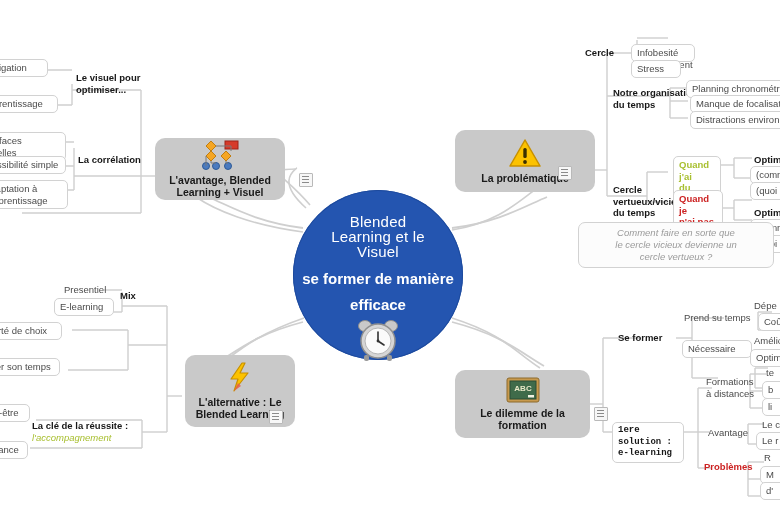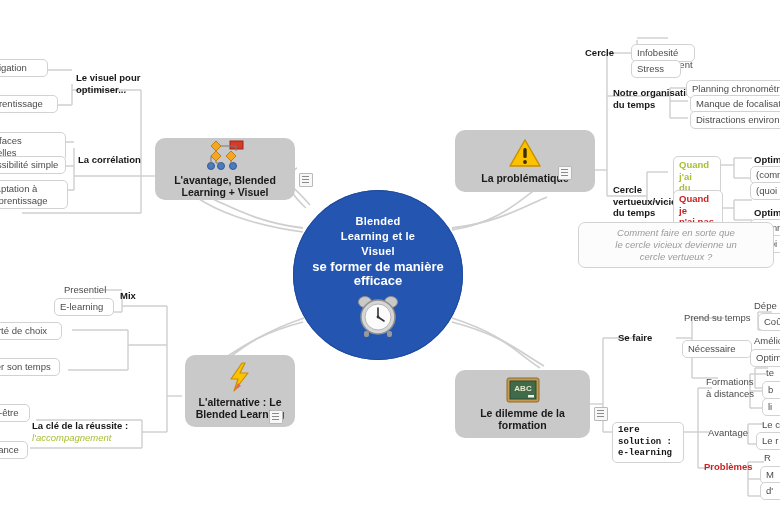--- a/index.html
+++ b/index.html
@@ -19,22 +19,22 @@
     width:170px;height:170px;border-radius:50%;
     background:#2455b0;
     box-shadow:0 0 0 1px #1d4a9d inset;
     display:flex;flex-direction:column;align-items:center;
     justify-content:flex-start;
     padding-top:24px;
     box-sizing:border-box;
     text-align:center;
     color:#ffffff;
   }
-  .central .t1{font-size:11px;font-weight:bold;line-height:15px;letter-spacing:.2px;}
-  .central .t2{font-size:13px;font-weight:bold;line-height:12px;margin-top:2px;}
+  .central .t1{font-size:15px;font-weight:normal;line-height:15px;letter-spacing:.2px;}
+  .central .t2{font-size:15px;font-weight:bold;line-height:12px;margin-top:14px;}
   .clock{margin-top:6px;}
 
   
   .main-topic{
     position:absolute;
     background:#c9c9c9;
     border-radius:10px;
     box-sizing:border-box;
     display:flex;flex-direction:column;align-items:center;justify-content:center;
     text-align:center;
@@ -228,21 +228,21 @@
         <rect x="32" y="38" width="5" height="6" rx="2" fill="#9a9a9a"></rect>
         <circle cx="23" cy="24" r="17" fill="#d6d6d6" stroke="#8f8f8f" stroke-width="1.5"></circle>
         <circle cx="23" cy="24" r="13" fill="#fbfbfb" stroke="#b5b5b5"></circle>
         <line x1="23" y1="24" x2="23" y2="15" stroke="#333" stroke-width="1.6" stroke-linecap="round"></line>
         <line x1="23" y1="24" x2="29" y2="28" stroke="#333" stroke-width="1.6" stroke-linecap="round"></line>
         <circle cx="23" cy="24" r="1.4" fill="#333"></circle>
       </svg>
     </span>
   </div>
 
-  <div class="main-topic" style="left:155px;top:138px;width:140px;height:62px;">
+  <div class="main-topic" style="left:155px;top:138px;width:130px;height:62px;">
     <span class="mt-icon">
       <svg width="40" height="30" viewBox="0 0 40 30" xmlns="http://www.w3.org/2000/svg">
         <rect x="25" y="1" width="13" height="8" fill="#d63b2a" stroke="#9e2418"></rect>
         <polygon points="11,1 16,6 11,11 6,6" fill="#f5a623" stroke="#c07d10"></polygon>
         <polygon points="11,11 16,16 11,21 6,16" fill="#f5a623" stroke="#c07d10"></polygon>
         <polygon points="26,11 31,16 26,21 21,16" fill="#f5a623" stroke="#c07d10"></polygon>
         <circle cx="6" cy="26" r="3.5" fill="#4b7bbf" stroke="#2f5b96"></circle>
         <circle cx="16" cy="26" r="3.5" fill="#4b7bbf" stroke="#2f5b96"></circle>
         <circle cx="28" cy="26" r="3.5" fill="#4b7bbf" stroke="#2f5b96"></circle>
         <g stroke="#7a7a7a" fill="none" stroke-width="1">
@@ -347,21 +347,21 @@
   <div class="sub boxed" style="left:54px;top:298px;width:60px;">E-learning</div>
 
   <div class="sub boxed" style="left:-26px;top:322px;width:88px;">Liberté de choix</div>
   <div class="sub boxed" style="left:-26px;top:358px;width:86px;">Gérer son temps</div>
 
   <div class="sub bold plain" style="left:30px;top:418px;width:116px;">La clé de la réussite :</div>
   <div class="sub greenit plain" style="left:30px;top:430px;width:116px;font-style:italic;color:#a8bf2f;">l'accompagnement</div>
   <div class="sub boxed" style="left:-26px;top:404px;width:56px;">Bien-être</div>
   <div class="sub boxed" style="left:-30px;top:441px;width:58px;">Confiance</div>
 
-  <div class="sub bold plain" style="left:616px;top:330px;width:62px;">Se faire</div>
+  <div class="sub bold plain" style="left:616px;top:330px;width:62px;">Se former</div>
   <div class="sub plain" style="left:682px;top:310px;width:86px;">Prend su temps</div>
   <div class="sub plain" style="left:752px;top:298px;width:40px;overflow:hidden;white-space:nowrap;">Dépe</div>
   <div class="sub boxed" style="left:758px;top:313px;width:36px;overflow:hidden;white-space:nowrap;">Coût</div>
 
   <div class="sub boxed" style="left:682px;top:340px;width:70px;">Nécessaire</div>
   <div class="sub plain" style="left:752px;top:333px;width:40px;overflow:hidden;white-space:nowrap;">Améliore</div>
   <div class="sub boxed" style="left:750px;top:349px;width:40px;overflow:hidden;white-space:nowrap;">Optimise</div>
 
   <div class="sub mono boxed" style="left:612px;top:422px;width:72px;">1ere solution :
 e-learning</div>

